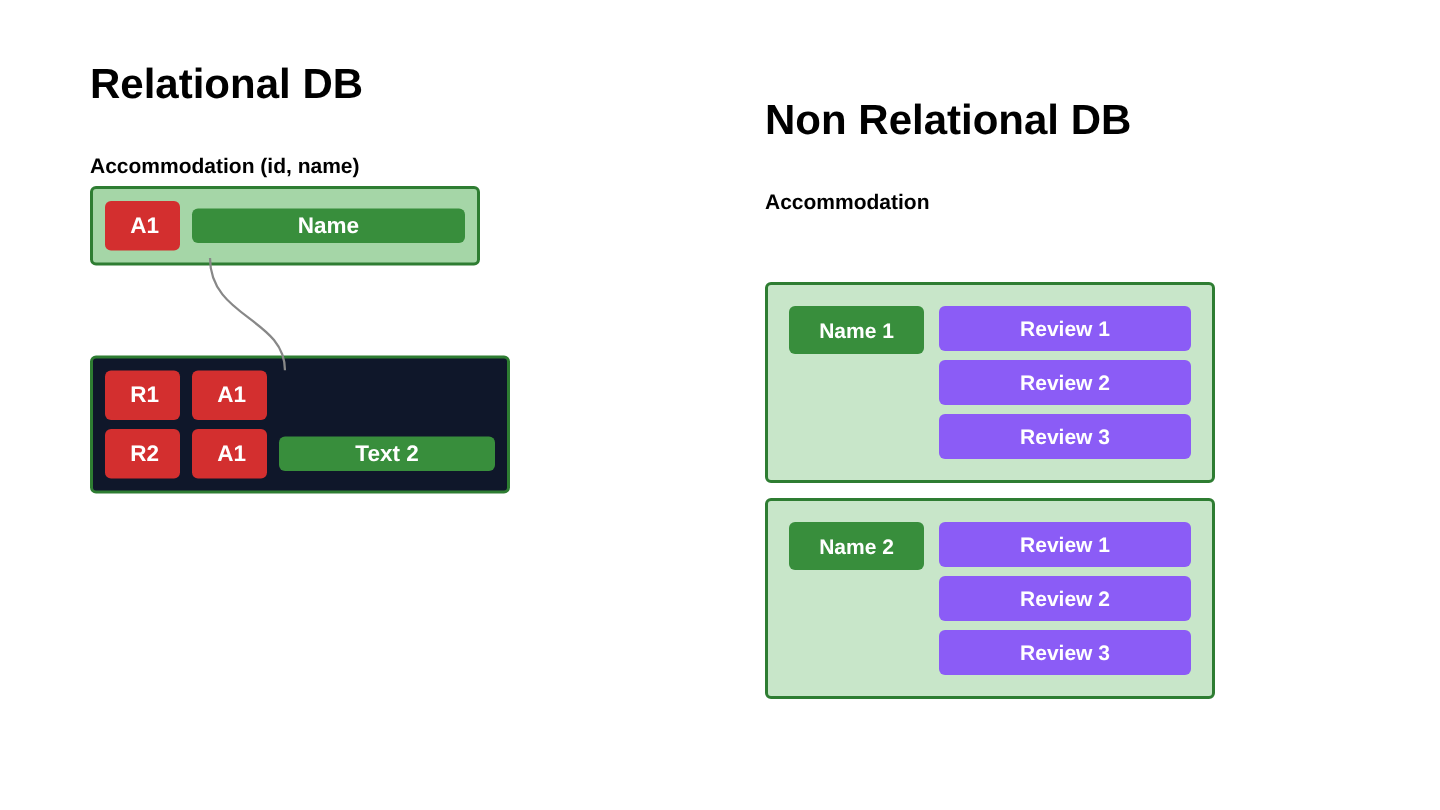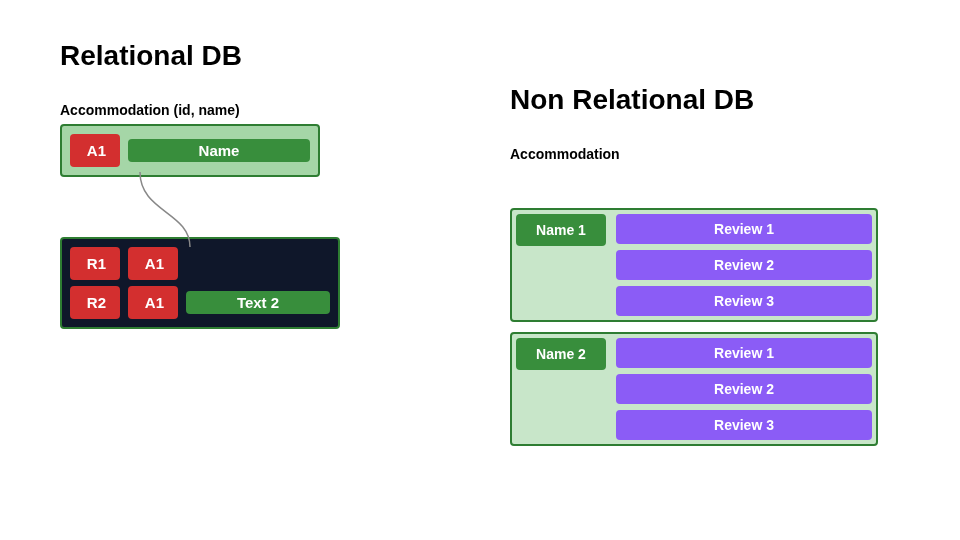--- a/index.html
+++ b/index.html
@@ -125,23 +125,23 @@
     }
 
     .non-relational-container {
       margin-top: 40px;
     }
 
     .accommodation-outer {
       border: 2px solid #2e7d32;
       background: #c8e6c9;
       border-radius: 4px;
-      padding: 4px;
+      padding: 14px;
       margin-bottom: 10px;
-      width: 368px;
+      width: 300px;
     }
 
     .non-rel-row {
       display: flex;
       gap: 10px;
       align-items: flex-start;
     }
 
     .non-rel-name {
       background: #388e3c;

